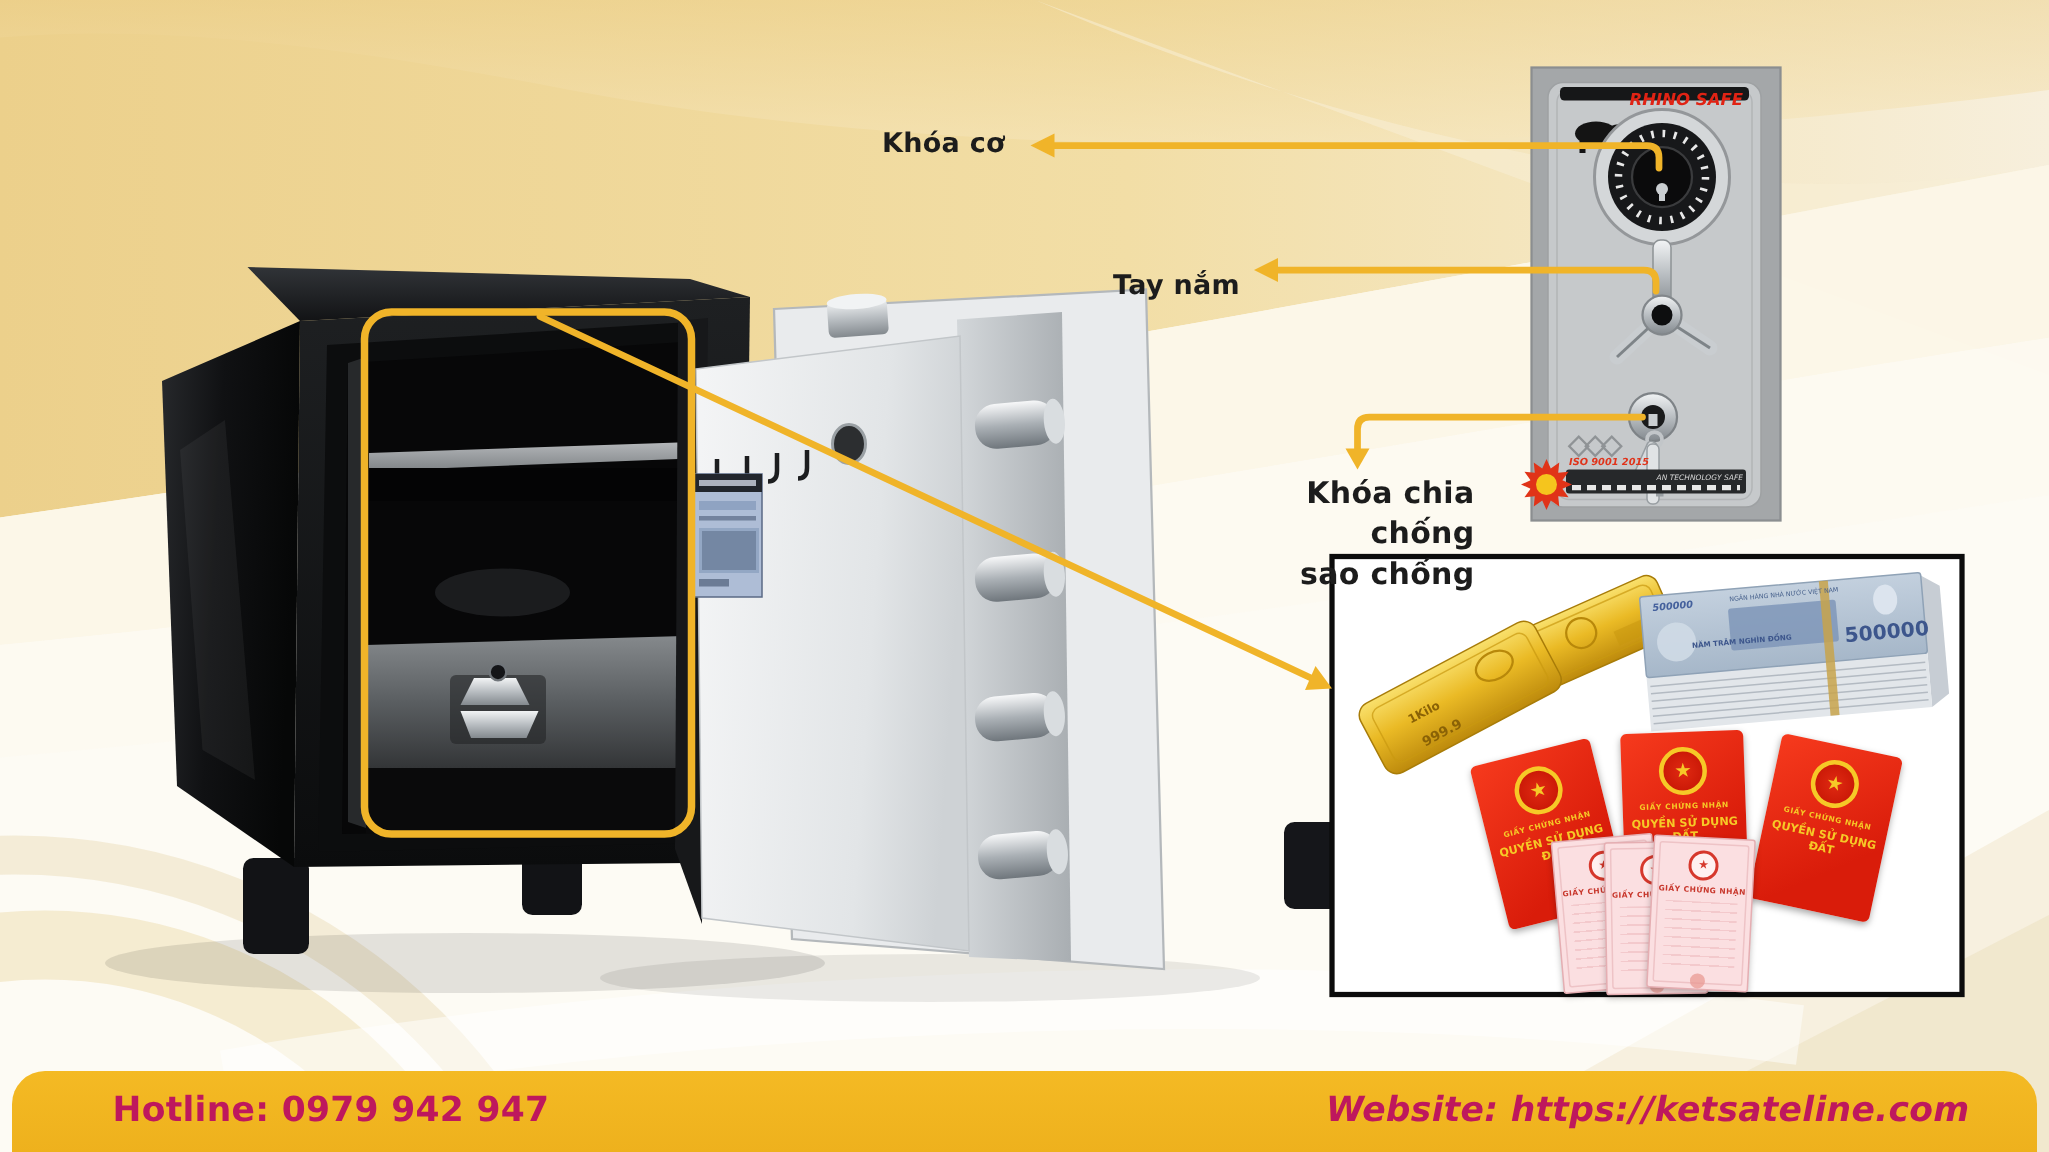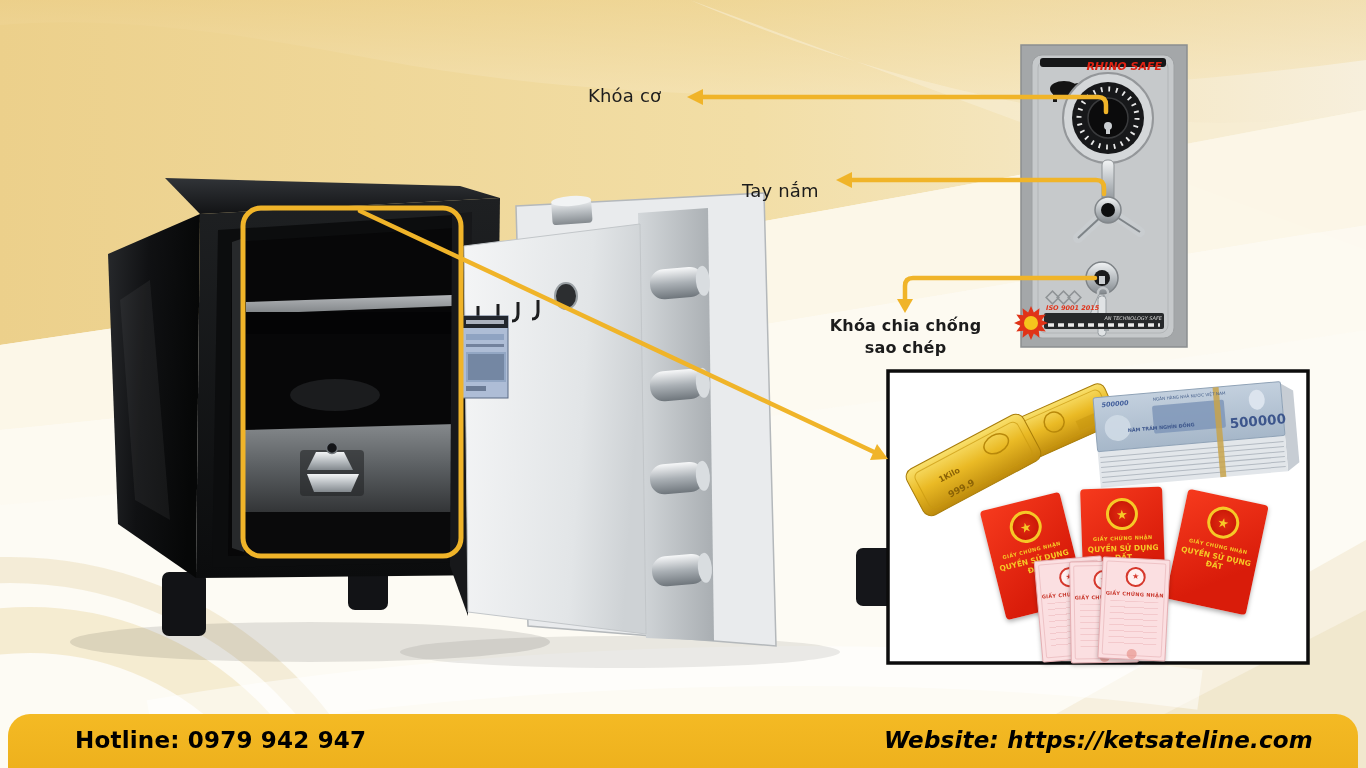--- a/index.html
+++ b/index.html
@@ -5,32 +5,32 @@
   html,body{margin:0;padding:0;}
   body{
     width:1366px;height:768px;position:relative;overflow:hidden;
     font-family:"DejaVu Sans","Liberation Sans",sans-serif;
     background:#fdfbf4;
   }
   .abs{position:absolute;}
   svg{display:block;}
   
   .callout{
-    position:absolute;color:#1c1c1c;font-weight:normal;
+    position:absolute;color:#1c1c1c;font-weight:bold;
     font-size:18px;letter-spacing:.2px;white-space:nowrap;
   }
-  .callout.small{font-size:16px;line-height:1.35;text-align:center;white-space:normal;}
+  .callout.small{font-size:20px;line-height:1.35;text-align:right;white-space:normal;}
   
   .footer-bar{
     position:absolute;left:8px;right:8px;top:714px;bottom:0;
     background:linear-gradient(#f4ba24,#eeb11d);
     border-radius:22px 22px 0 0;
   }
   .footer-text{
-    position:absolute;top:727px;color:#000000;font-weight:bold;
+    position:absolute;top:727px;color:#be185d;font-weight:bold;
     font-size:23px;letter-spacing:.2px;white-space:nowrap;
   }
   
   .red-book{
     position:absolute;width:82px;height:112px;border-radius:4px;
     background:linear-gradient(145deg,#f63a1d,#d91c0a 70%);
     box-shadow:0 2px 5px rgba(0,0,0,.35);
     display:flex;flex-direction:column;align-items:center;
     padding-top:10px;box-sizing:border-box;
   }
@@ -386,18 +386,18 @@
   <div class="cert-emblem">★</div>
   <div class="cert-title">GIẤY CHỨNG NHẬN</div>
   <div class="cert-lines"></div>
   <div class="cert-stamp"></div>
 </div>
 
 <div class="callout" style="left:588px;top:85px;">Khóa cơ</div>
 <div class="callout" style="left:742px;top:168px;margin-top:12px;">Tay nắm</div>
 <div class="callout small" style="left:828px;top:315px;width:155px;font-weight:bold;">
   <span>Khóa chia chống</span><br>
-  <span>sao chép</span>
+  <span>sao chống</span>
 </div>
 
 <div class="footer-bar"></div>
 <div class="footer-text" style="left:75px;">Hotline: 0979 942 947</div>
 <div class="footer-text" style="left:884px;font-style:italic;">Website: https://ketsateline.com</div>
 
 </body></html>

